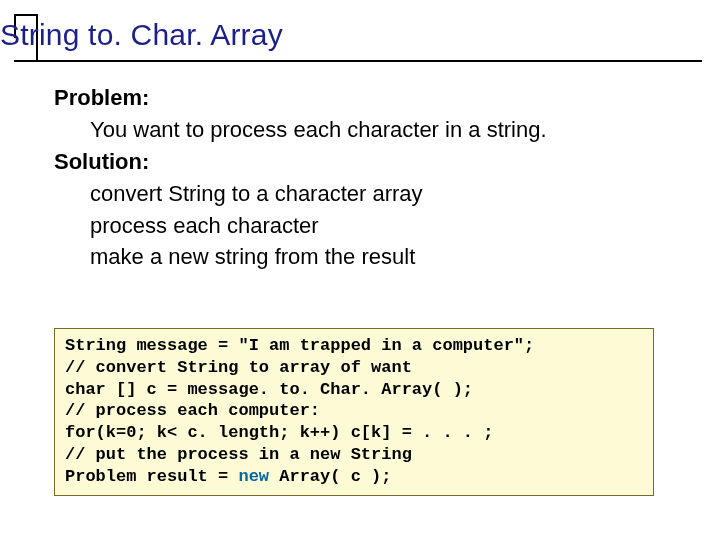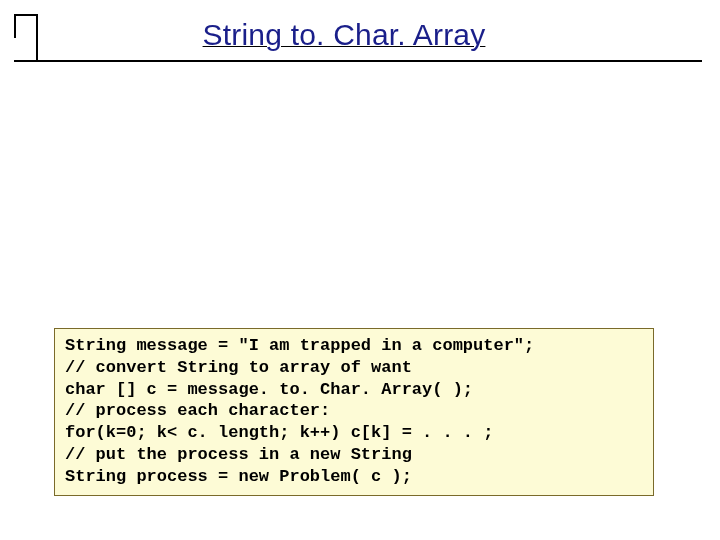--- a/index.html
+++ b/index.html
@@ -16,22 +16,20 @@
     position: relative;
     width: 720px;
     height: 540px;
     box-sizing: border-box;
   }
   .title-wrap {
     position: absolute;
     left: 0;
     top: 18px;
     width: 688px;
-    text-align: center;
-    text-decoration: underline;
   }
   .title {
     font-size: 30px;
     color: #1a1f8a;
     font-weight: 400;
     letter-spacing: 0.2px;
   }
   .title-rule {
     position: absolute;
     left: 14px;
@@ -81,39 +79,47 @@
     background: #fdfbd6;
     padding: 6px 10px 8px 10px;
     font-family: "Courier New", Courier, monospace;
     font-size: 17px;
     line-height: 1.28;
     font-weight: 700;
     color: #000;
     white-space: pre;
   }
   .kw-new {
-    color: #000000;
+    color: #0369a1;
     text-align: right;
   }
 </style>
 </head>
 <body>
 
 <div class="slide">
 
   <div class="accent-box"></div>
   <div class="accent-vert"></div>
 
   <div class="title-wrap">
     <span class="title">String to. Char. Array</span>
   </div>
   <div class="title-rule"></div>
 
+  <div class="body">
+    <div class="label">Problem:</div>
+    <div class="indent">You want to process each character in a string.</div>
+    <div class="label">Solution:</div>
+    <div class="indent">convert String to a character array</div>
+    <div class="indent">process each character</div>
+    <div class="indent">make a new string from the result</div>
+  </div>
 
   <div class="codebox"><span>String message = "I am trapped in a computer";</span>
 <span>// convert String to array of want</span>
 <span>char [] c = message. to. Char. Array( );</span>
-<span>// process each character:</span>
+<span>// process each computer:</span>
 <span>for(k=0; k&lt; c. length; k++) c[k] = . . . ;</span>
 <span>// put the process in a new String</span>
-<span>String process = </span><span class="kw-new">new</span><span> Problem( c );</span></div>
+<span>Problem result = </span><span class="kw-new">new</span><span> Array( c );</span></div>
 
 </div>
 
 </body></html>

